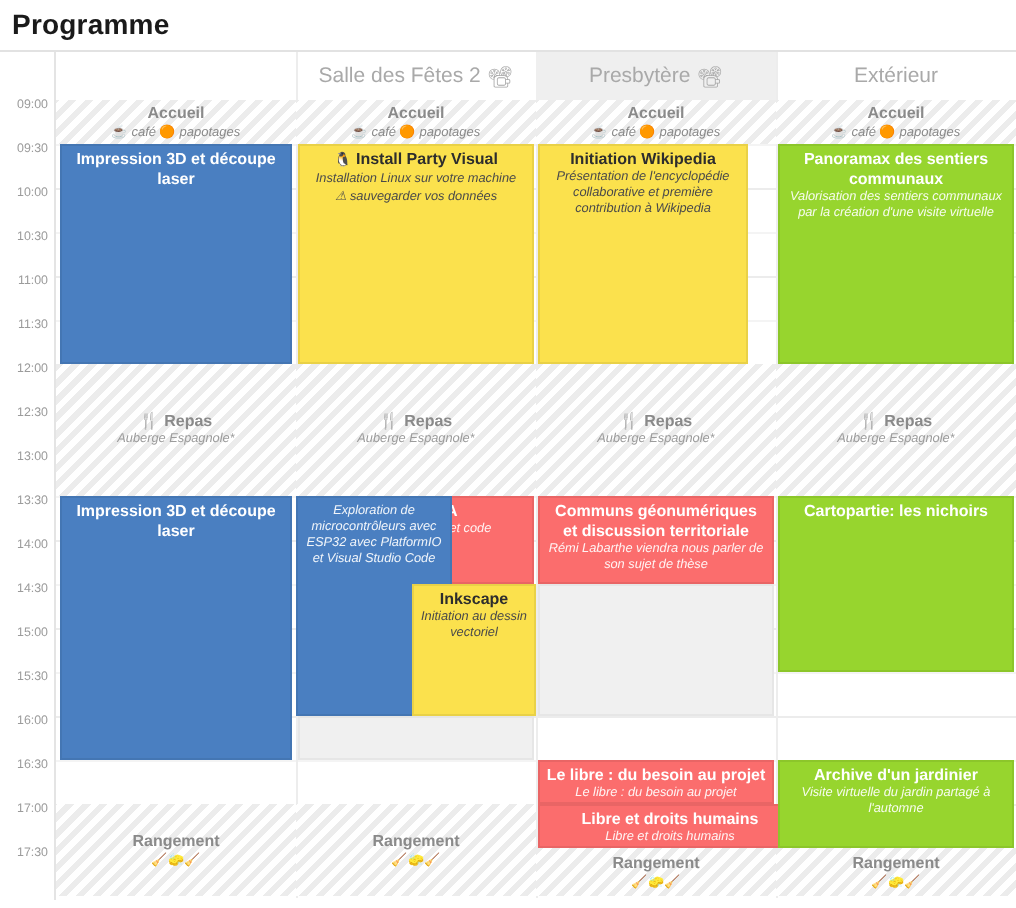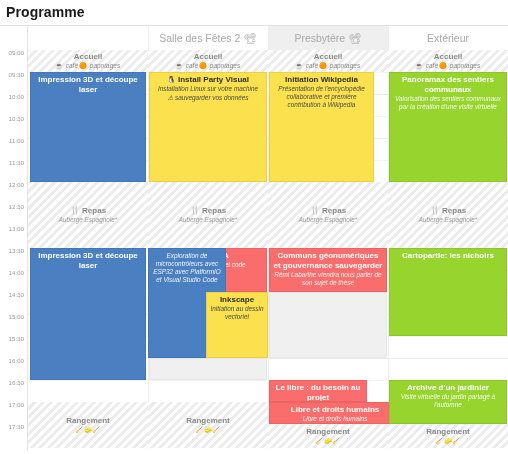--- a/index.html
+++ b/index.html
@@ -267,27 +267,27 @@
 
       <div class="hatch" style="top:132px;height:66px">
         <div class="ttl">
           <span>🍴</span>
           <span>Repas</span>
         </div>
         <div class="sub">Auberge Espagnole*</div>
       </div>
 
       <div class="ev red" style="top:198px;left:1px;width:118px;height:44px">
-        <div class="ttl">Communs géonumériques et gouvernance sauvegarder</div>
+        <div class="ttl">Communs géonumériques et discussion territoriale</div>
         <div class="sub">Rémi Labarthe viendra nous parler de son sujet de thèse</div>
       </div>
 
       <div class="ev grey" style="top:242px;left:1px;width:118px;height:66px"></div>
 
-      <div class="ev red" style="top:330px;left:1px;width:98px;height:22px">
+      <div class="ev red" style="top:330px;left:1px;width:118px;height:22px">
         <div class="ttl">Le libre : du besoin au projet</div>
         <div class="sub">Le libre : du besoin au projet</div>
       </div>
 
       <div class="ev red" style="top:352px;left:1px;width:132px;height:22px">
         <div class="ttl">Libre et droits humains</div>
         <div class="sub">Libre et droits humains</div>
       </div>
 
       <div class="hatch" style="top:374px;height:24px">

